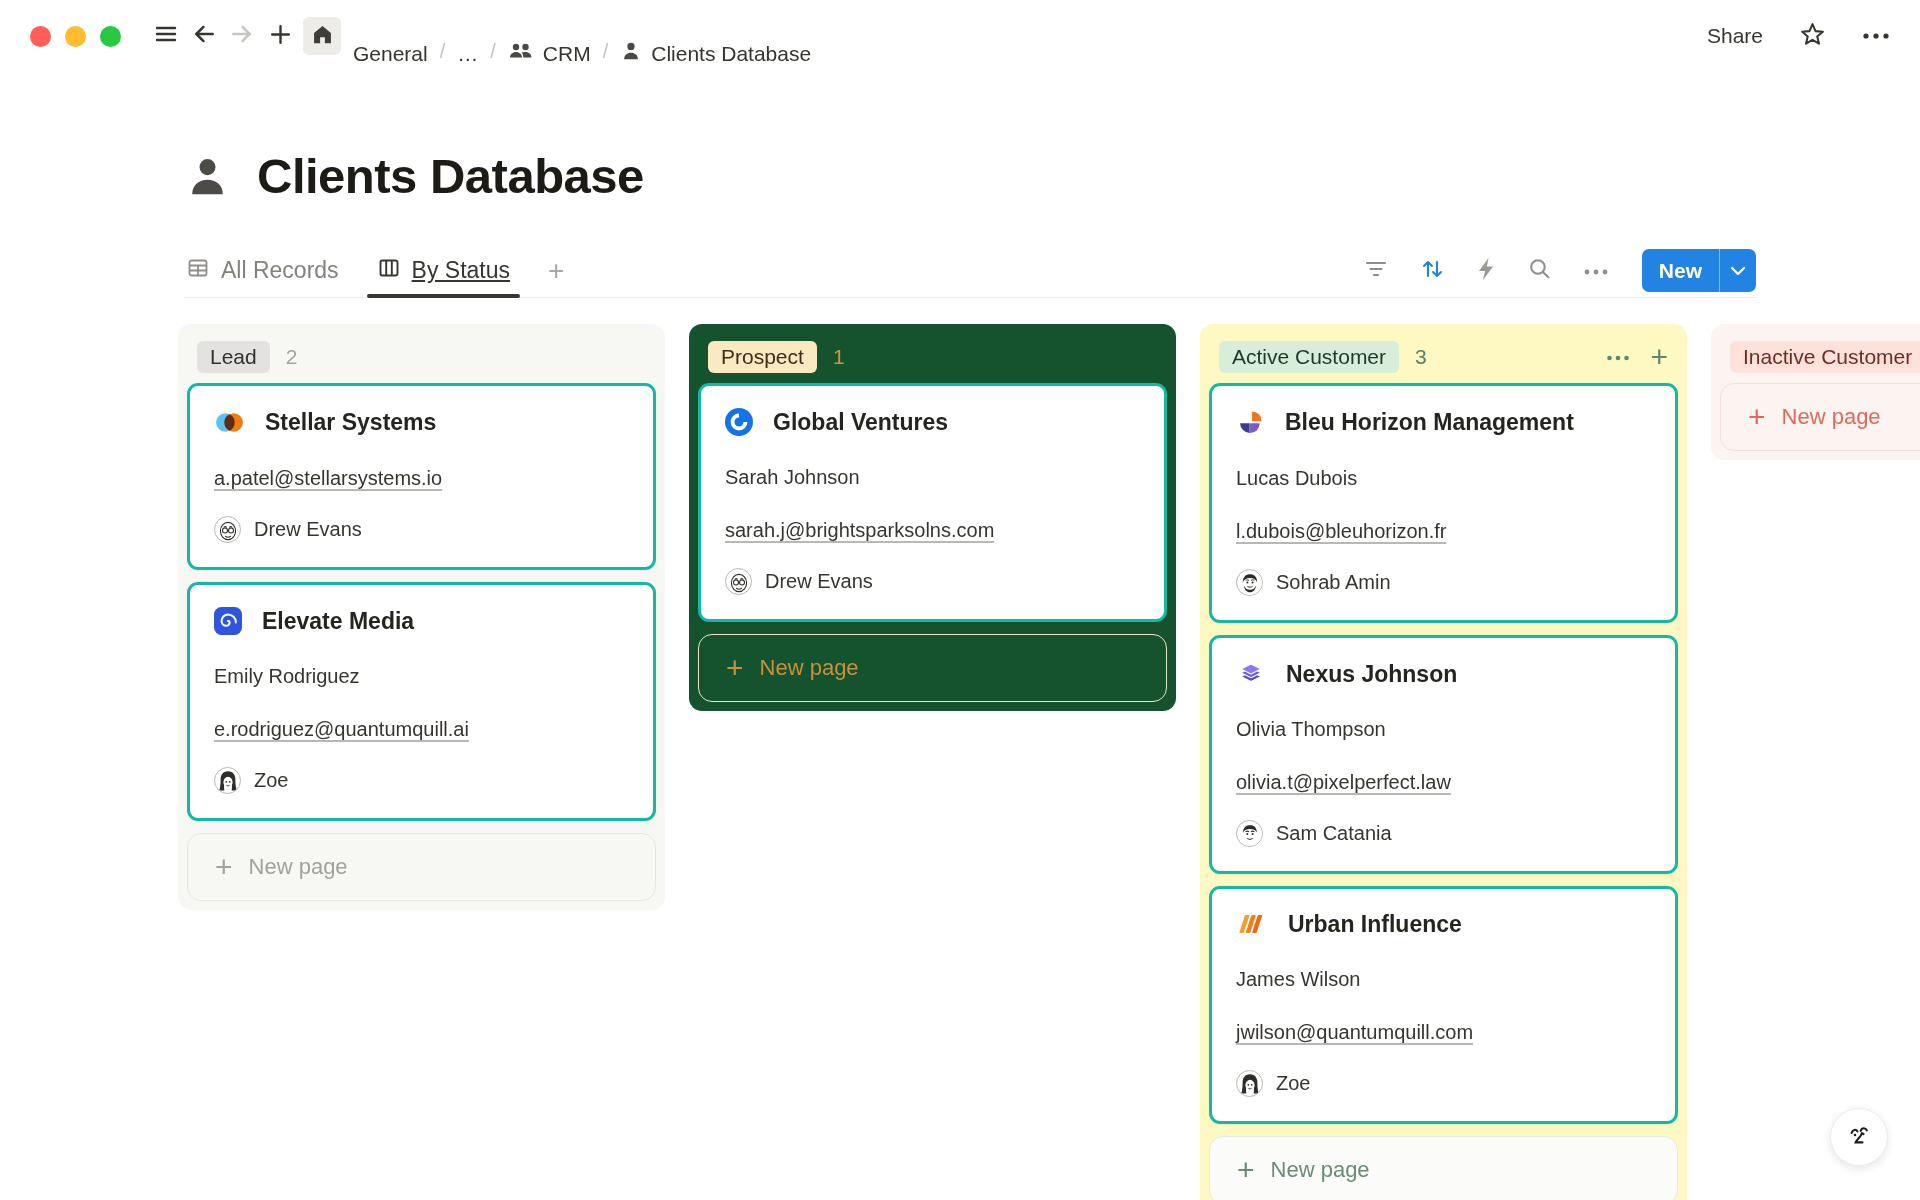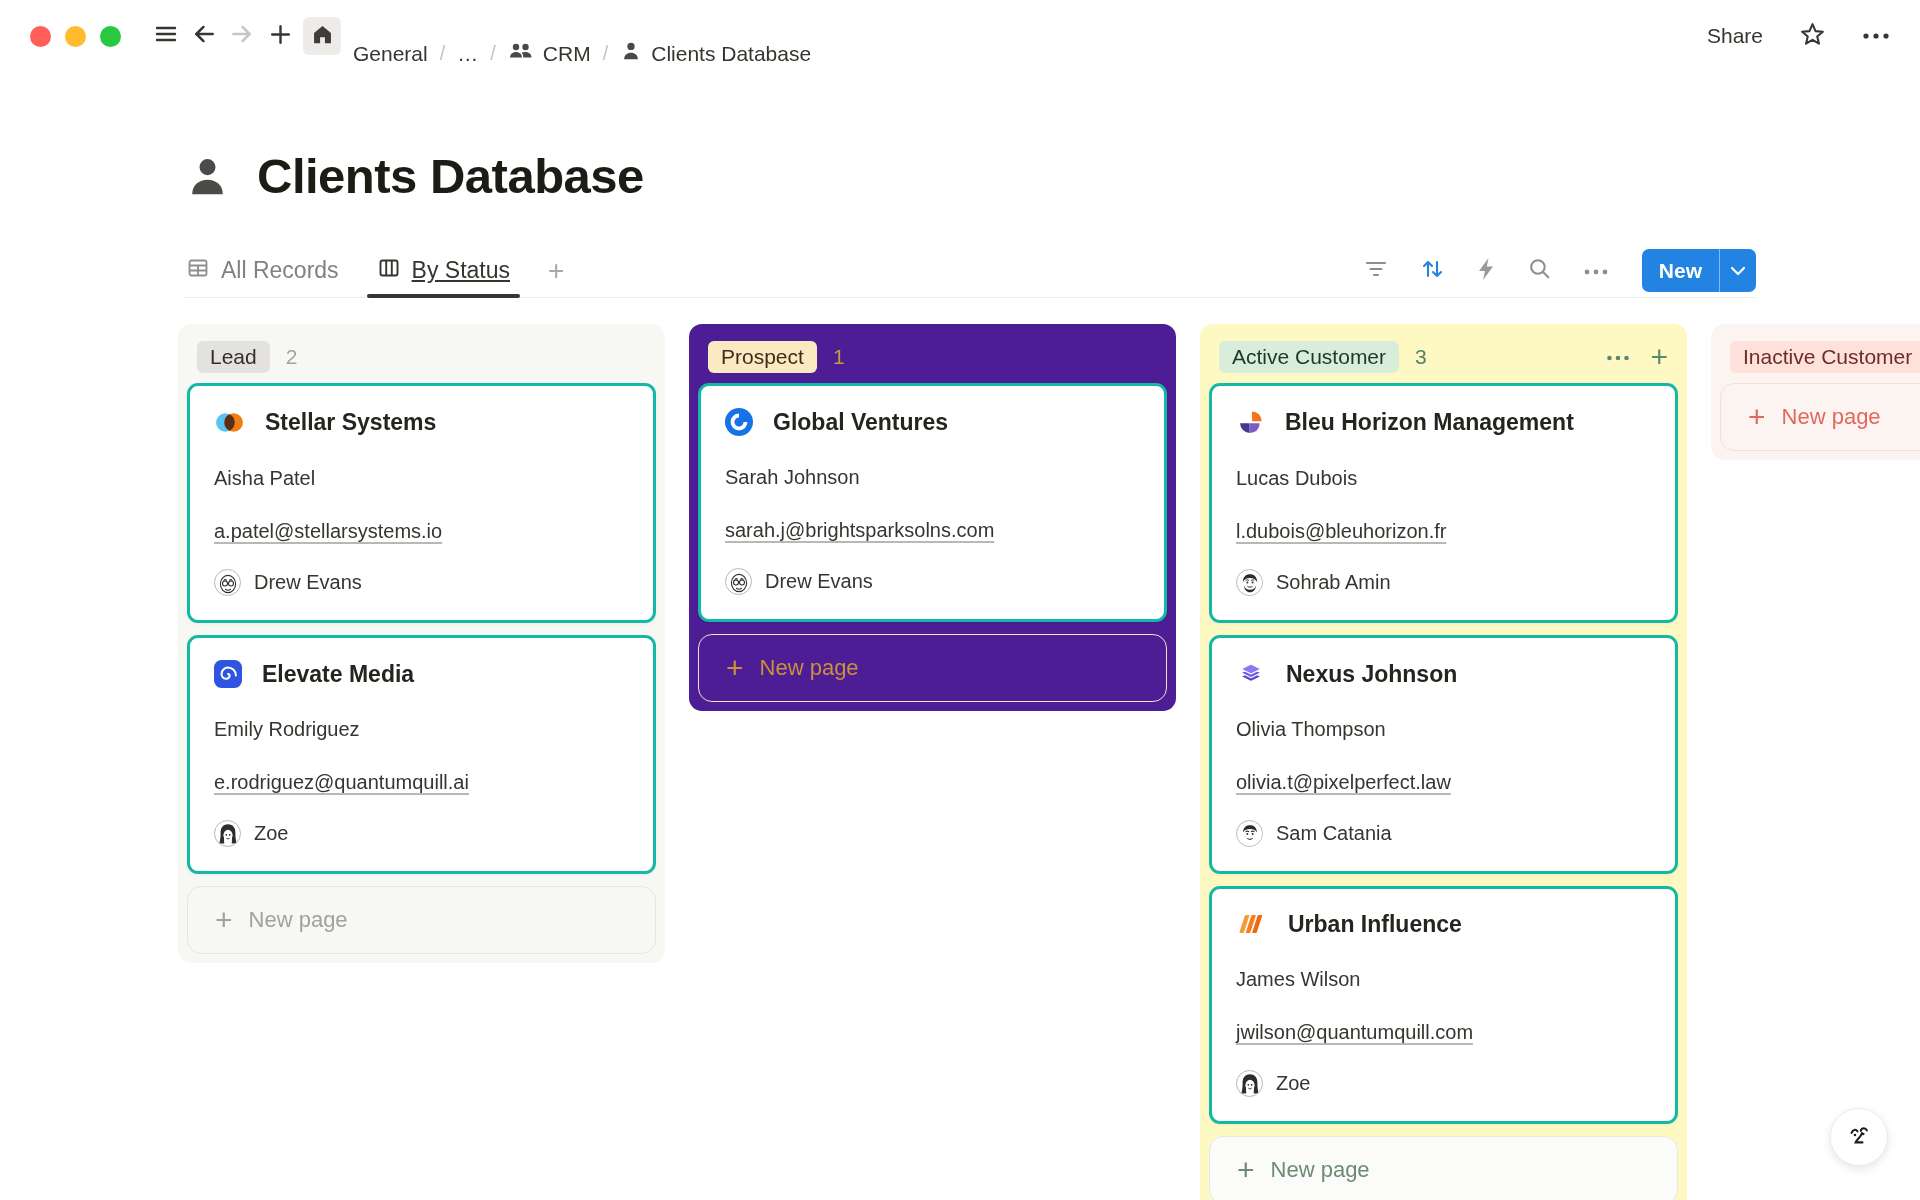--- a/index.html
+++ b/index.html
@@ -7,21 +7,21 @@
     font-family: "Liberation Sans", sans-serif; color: #37352F; }
 
   
   .topbar { height: 72px; display: flex; align-items: center; padding: 0 30px; }
   .traffic { display: flex; gap: 14px; margin-right: 26px; }
   .traffic span { width: 21px; height: 21px; border-radius: 50%; display: block; }
   .tl-red { background: #FF5F57; } .tl-yellow { background: #FEBC2E; } .tl-green { background: #28C840; }
   .tb-icon { display: flex; align-items: center; justify-content: center; width: 38px; height: 38px;
     border-radius: 6px; cursor: pointer; flex: none; }
   .home-chip { background: #EDECE9; margin-left: 4px; }
-  .breadcrumb { display: flex; align-items: center; gap: 12px; margin-left: 12px; font-size: 21px; margin-top: 35px; }
+  .breadcrumb { display: flex; gap: 12px; margin-left: 12px; font-size: 21px; margin-top: 35px; }
   .crumb { display: flex; align-items: center; gap: 9px; cursor: pointer; color: #37352F; }
   .crumb-sep { color: #C4C3BF; font-size: 20px; }
   .topbar-right { margin-left: auto; display: flex; align-items: center; gap: 36px; }
   .share-btn { font-size: 21px; color: #37352F; cursor: pointer; background: none; border: none;
     font-family: inherit; }
 
   
   .page-head { margin: 76px 0 0 184px; display: flex; align-items: center; gap: 26px; }
   .page-title { font-size: 49px; font-weight: 700; letter-spacing: -0.5px; color: #1D1B16; }
 
@@ -40,21 +40,21 @@
     overflow: hidden; cursor: pointer; height: 43px; margin-left: 2px; }
   .new-btn-label { color: #fff; font-size: 21px; font-weight: 600; display: flex; align-items: center;
     padding: 0 17px; text-align: right; }
   .new-btn-caret { display: flex; align-items: center; padding: 0 10px;
     border-left: 1px solid rgba(255,255,255,0.45); }
 
   
   .board { margin: 26px 0 1px 178px; display: flex; gap: 24px; align-items: flex-start; }
   .col { width: 487px; flex: none; border-radius: 13px; padding: 9px; }
   .c-lead     { background: #F7F7F4; }
-  .c-prospect { background: #4c1d95; }
+  .c-prospect { background: #14532d; }
   .c-active   { background: #fef9c3; }
   .c-inactive { background: #FCF4F1; }
   .col-head { display: flex; align-items: center; gap: 16px; padding: 8px 10px 10px 10px; }
   .badge { font-size: 21px; font-weight: 500; padding: 4px 13px; border-radius: 6px;
     white-space: nowrap; cursor: pointer; }
   .c-lead .badge     { background: #E3E2E0; color: #32302C; }
   .c-prospect .badge { background: #FBE9C2; color: #3F2C1B; }
   .c-active .badge   { background: #D9EDDB; color: #1C3829; }
   .c-inactive .badge { background: #FFE1DC; color: #6E2C26; }
   .col-count { font-size: 21px; }
@@ -305,21 +305,20 @@
       <div class="card-title-row">
         <span class="logo">
           <svg width="31" height="29" viewBox="0 0 30 28">
               <circle cx="11" cy="14" r="9" fill="#57C4F1"></circle>
               <circle cx="19" cy="14" r="9" fill="#F07D13"></circle>
               <path d="M15 5.94 A9 9 0 0 1 15 22.06 A9 9 0 0 1 15 5.94 Z" fill="#5B2D18"></path>
             </svg>
         </span>
         <span class="card-title">Stellar Systems</span>
       </div>
-      <div class="prop">Aisha Patel</div>
       <div class="prop email">a.patel@stellarsystems.io</div>
       <div class="owner-row">
         <span class="avatar">
           <svg width="26" height="26" viewBox="0 0 26 26">
               <g stroke="#2E2D2A" stroke-width="1.1" fill="none" stroke-linecap="round">
                 <ellipse cx="13" cy="14" rx="7.6" ry="8.6"></ellipse>
                 <circle cx="10" cy="13.5" r="2.5"></circle>
                 <circle cx="16" cy="13.5" r="2.5"></circle>
                 <path d="M12.5 13.5h1M9 10.2c.8-.6 1.8-.6 2.4 0M14.6 10.2c.8-.6 1.8-.6 2.4 0M10.5 19.3c1.5 1.2 3.5 1.2 5 0"></path>
               </g>

